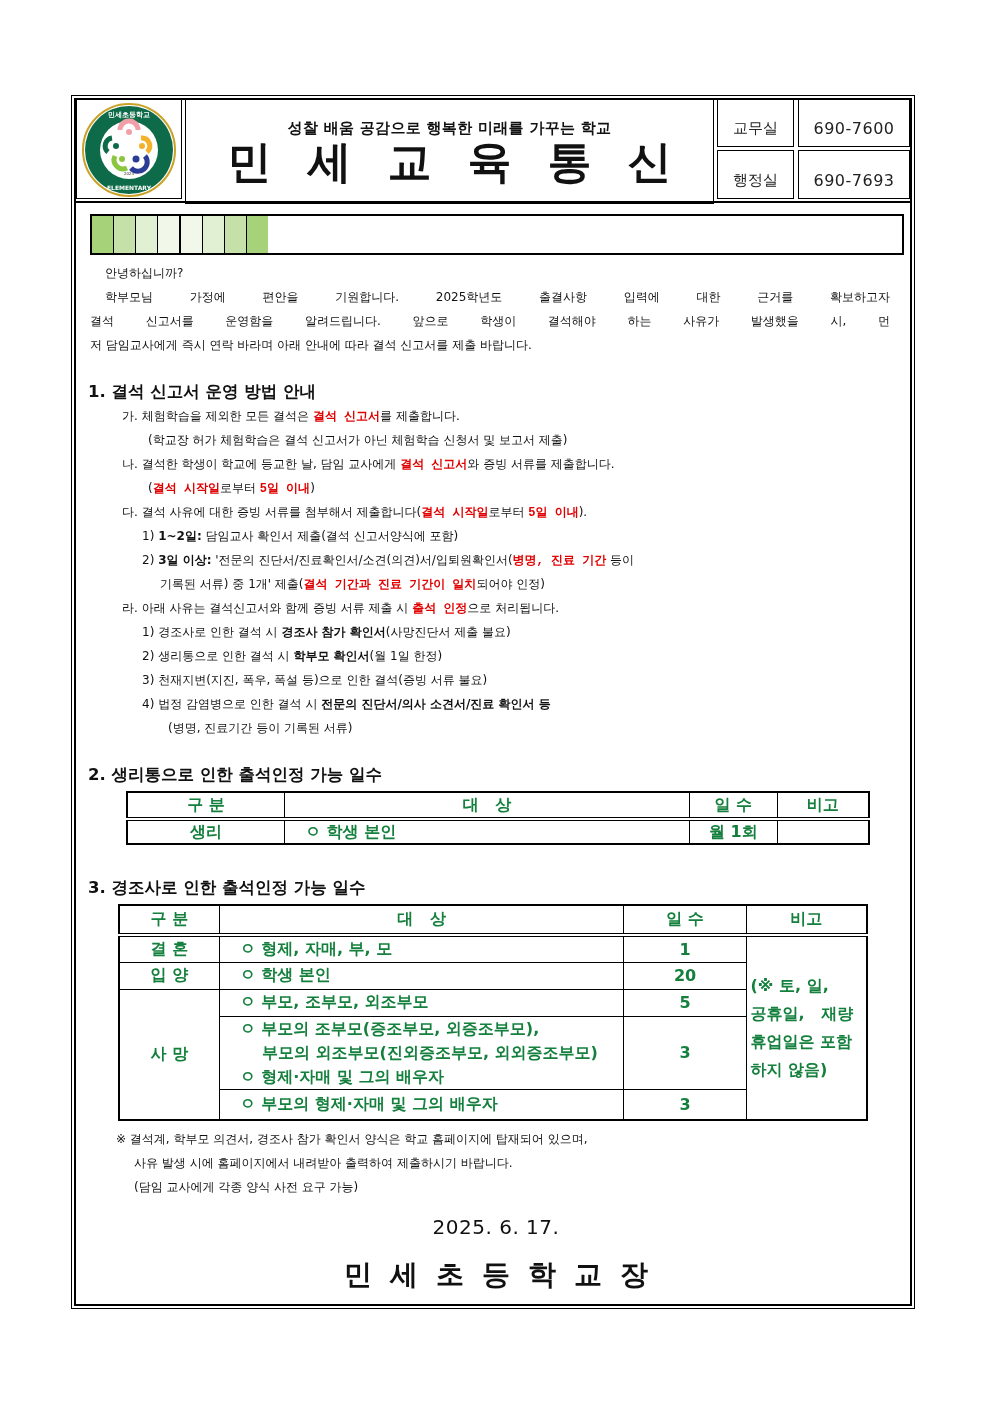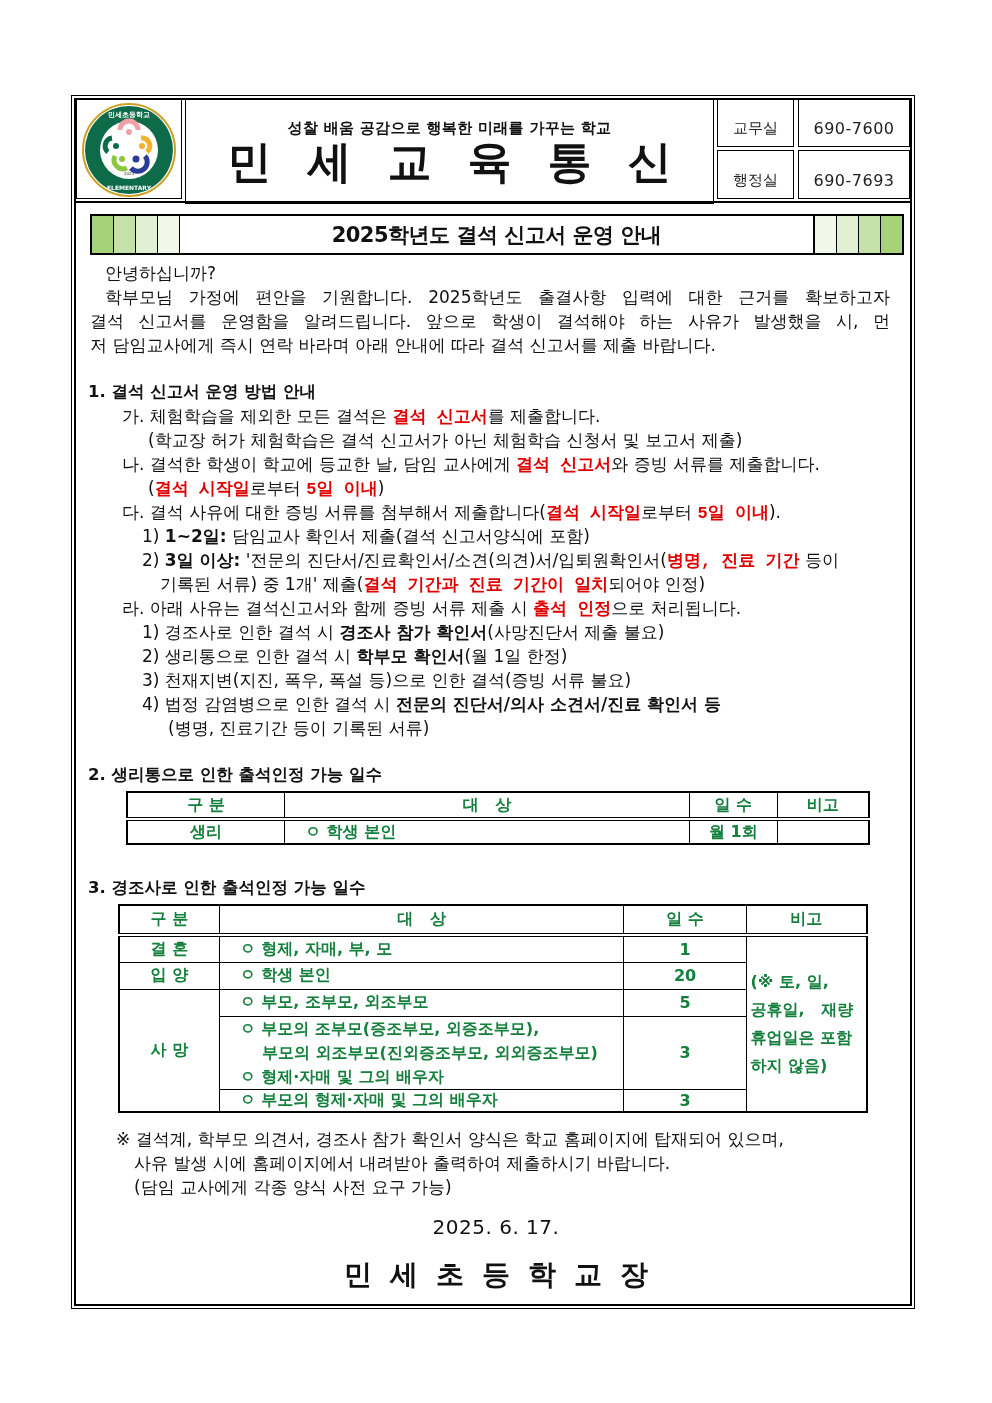--- a/index.html
+++ b/index.html
@@ -21,21 +21,21 @@
   .c3 { left: 717px; top: 150px; width: 77px; height: 49px; }
   .c4 { left: 798px; top: 150px; width: 112px; height: 49px; font-size: 16px; letter-spacing: 0.5px; }
   .hdr-sep { position: absolute; left: 74px; top: 201px; width: 838px; height: 2px; background: #000; }
 
   
   .banner { position: absolute; left: 90px; top: 214px; width: 814px; height: 41px; border: 2px solid #000; display: flex; }
   .swatch { width: 22px; height: 100%; border-right: 1px solid #000; }
   .swatch.r { border-right: none; border-left: 1px solid #000; }
   .banner-title { flex: 1; display:flex; align-items:center; justify-content:center; font-size: 21px; font-weight: bold; letter-spacing: -0.5px; border-right: 1px solid #000; }
 
-  .t { position: absolute; font-size: 17px; line-height: 24px; white-space: nowrap; color:#111; }
+  .t { position: absolute; font-size: 12px; line-height: 24px; white-space: nowrap; color:#111; }
   .b { font-weight: bold; }
   .red { color: #e00000; font-weight: bold; font-family: Liberation Mono, monospace; }
   .just { width: 800px; text-align: justify; text-align-last: justify; }
   .h { font-weight: bold; font-size: 16.5px; }
 
   table { position: absolute; border-collapse: collapse; font-size: 16px; }
   td, th { border: 1px solid #000; font-weight: bold; text-align: center; color:#15803d; }
   .t2 { left: 126px; top: 791px; width: 744px; border: 2px solid #000; }
   .t3 { left: 118px; top: 904px; width: 750px; border: 2px solid #000; }
   th { border-bottom: 4px double #000; }
@@ -80,21 +80,20 @@
 <div class="hdr-cell c2">690-7600</div>
 <div class="hdr-cell c3">행정실</div>
 <div class="hdr-cell c4">690-7693</div>
 <div class="hdr-sep"></div>
 
 <div class="banner">
   <div class="swatch" style="background:#a6d27a"></div>
   <div class="swatch" style="background:#c5e0a9"></div>
   <div class="swatch" style="background:#e1efd3"></div>
   <div class="swatch" style="background:#f1f7e9"></div>
-  <div class="banner-title">2025학년도 결석 신고서 운영 안내</div>
   <div class="swatch r" style="background:#f1f7e9"></div>
   <div class="swatch r" style="background:#e1efd3"></div>
   <div class="swatch r" style="background:#c5e0a9"></div>
   <div class="swatch r" style="background:#a6d27a"></div>
 </div>
 
 <div class="t" style="left:105px;top:261px">안녕하십니까?</div>
 <div class="t just" style="left:90px;top:285px;width:800px;padding-left:15px">학부모님 가정에 편안을 기원합니다. 2025학년도 출결사항 입력에 대한 근거를 확보하고자</div>
 <div class="t just" style="left:90px;top:309px">결석 신고서를 운영함을 알려드립니다. 앞으로 학생이 결석해야 하는 사유가 발생했을 시, 먼</div>
 <div class="t" style="left:90px;top:333px">저 담임교사에게 즉시 연락 바라며 아래 안내에 따라 결석 신고서를 제출 바랍니다.</div>
@@ -176,21 +175,21 @@
     <td>5</td>
   </tr>
   <tr style="height:71px">
     <td class="left" style="line-height:24px">
       <div>ㅇ 부모의 조부모(증조부모, 외증조부모),</div>
       <div style="white-space:pre">    부모의 외조부모(진외증조부모, 외외증조부모)</div>
       <div>ㅇ 형제·자매 및 그의 배우자</div>
     </td>
     <td>3</td>
   </tr>
-  <tr style="height:22px">
+  <tr style="height:31px">
     <td class="left">ㅇ 부모의 형제·자매 및 그의 배우자</td>
     <td>3</td>
   </tr>
 </tbody>
   </table>
 
 <div class="t" style="left:116px;top:1127px">※ 결석계, 학부모 의견서, 경조사 참가 확인서 양식은 학교 홈페이지에 탑재되어 있으며,</div>
 <div class="t" style="left:134px;top:1151px">사유 발생 시에 홈페이지에서 내려받아 출력하여 제출하시기 바랍니다.</div>
 <div class="t" style="left:134px;top:1175px">(담임 교사에게 각종 양식 사전 요구 가능)</div>
 

